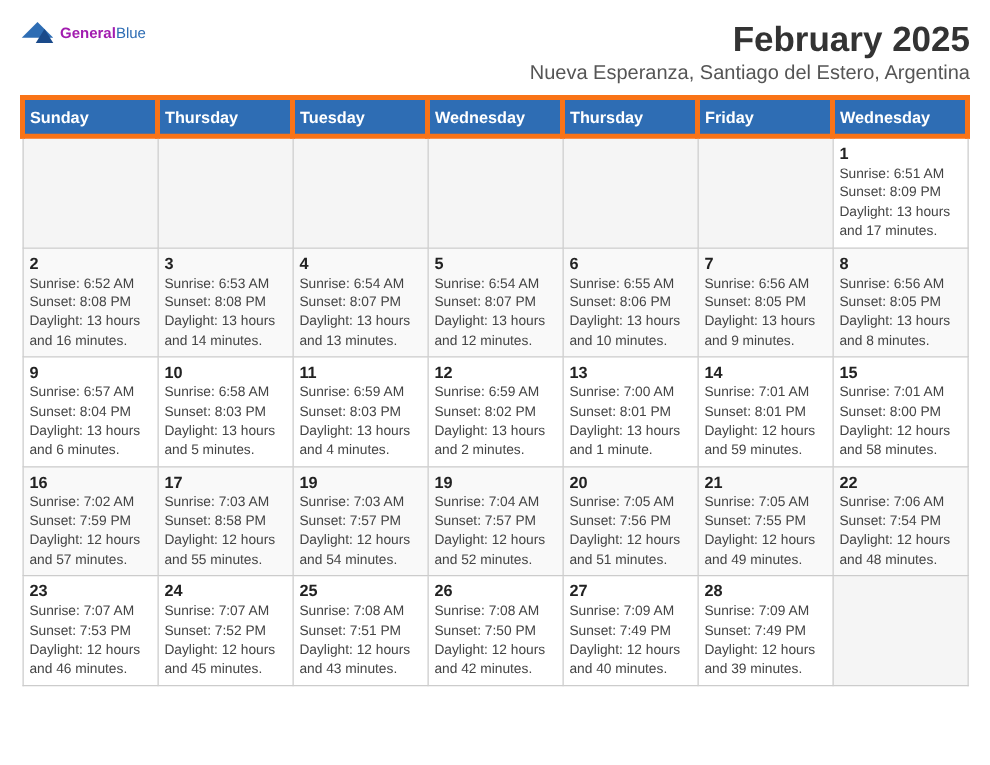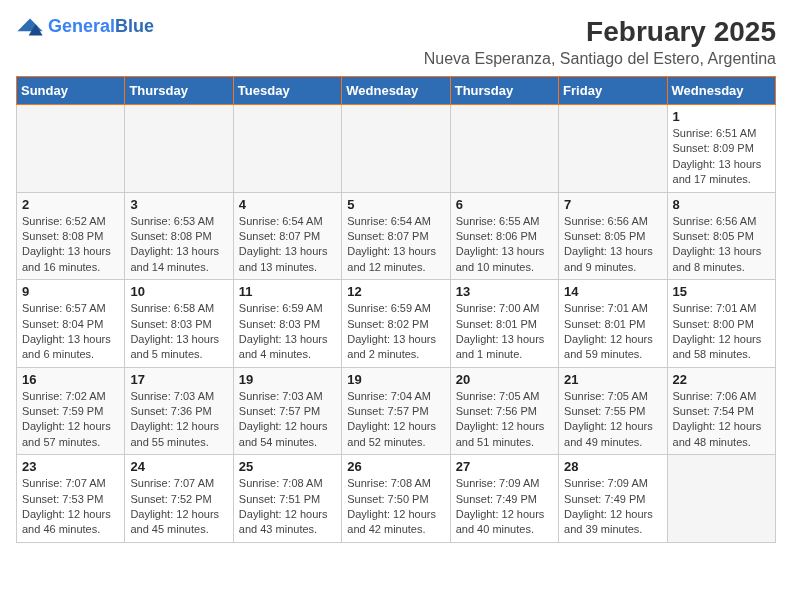--- a/index.html
+++ b/index.html
@@ -43,21 +43,21 @@
       border-collapse: collapse;
       border: 1px solid #ccc;
     }
     .calendar-table th {
       background: #2e6db4;
       color: #fff;
       font-size: 13px;
       font-weight: bold;
       padding: 6px 4px;
       text-align: left;
-      border: 1px solid #f97316;
+      border: 4px solid #f97316;
     }
     .calendar-table td {
       vertical-align: top;
       border: 1px solid #ccc;
       padding: 4px 5px;
       width: calc(100% / 7);
       min-height: 80px;
       height: 80px;
       font-size: 10.5px;
       color: #333;
@@ -85,21 +85,21 @@
 </head>
 <body>
 
 <div class="header">
   <div class="logo">
     <svg class="logo-icon" viewBox="0 0 40 28" xmlns="http://www.w3.org/2000/svg">
       <polygon points="20,2 38,20 2,20" fill="#2e6db4"></polygon>
       <polygon points="28,10 38,26 18,26" fill="#1a4a8a"></polygon>
     </svg>
     <div>
-      <span style="font-size:18px;font-weight:bold;color:#3b82f6;">General</span><span style="font-size:18px;font-weight:bold;color:#2e6db4;">Blue</span>
+      <span style="font-size:12px;font-weight:bold;color:#a21caf;">General</span><span style="font-size:12px;font-weight:normal;color:#2e6db4;">Blue</span>
     </div>
   </div>
   <div class="title-block">
     <div class="calendar-title">February 2025</div>
     <div class="calendar-subtitle">Nueva Esperanza, Santiago del Estero, Argentina</div>
   </div>
 </div>
 
 <table class="calendar-table">
   <thead>
@@ -219,21 +219,21 @@
       <tr>
         <td>
           <span class="day-number">16</span>
           <div class="day-info">Sunrise: 7:02 AM
 Sunset: 7:59 PM
 Daylight: 12 hours and 57 minutes.</div>
         </td>
         <td>
           <span class="day-number">17</span>
           <div class="day-info">Sunrise: 7:03 AM
-Sunset: 7:36 PM
+Sunset: 8:58 PM
 Daylight: 12 hours and 55 minutes.</div>
         </td>
         <td>
           <span class="day-number">19</span>
           <div class="day-info">Sunrise: 7:03 AM
 Sunset: 7:57 PM
 Daylight: 12 hours and 54 minutes.</div>
         </td>
         <td>
           <span class="day-number">19</span>

